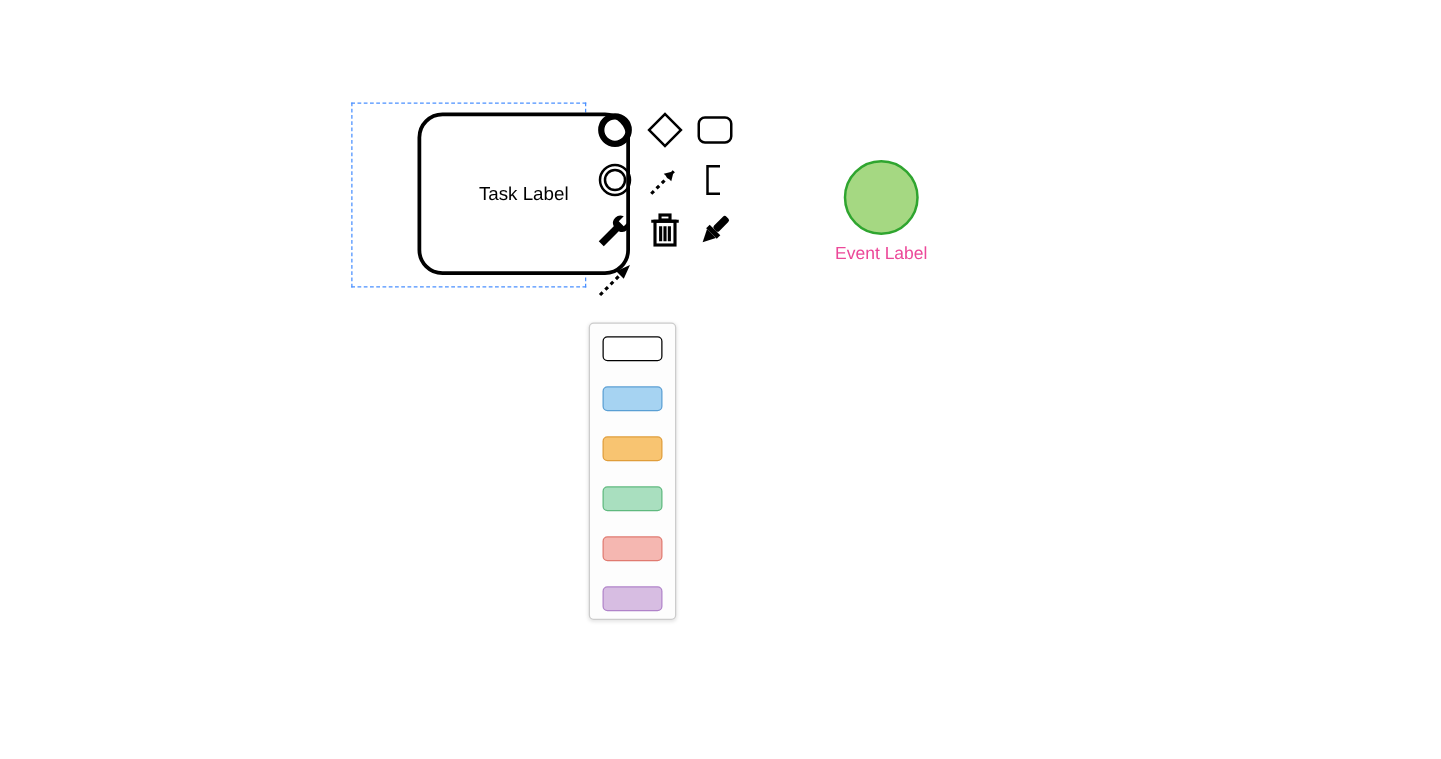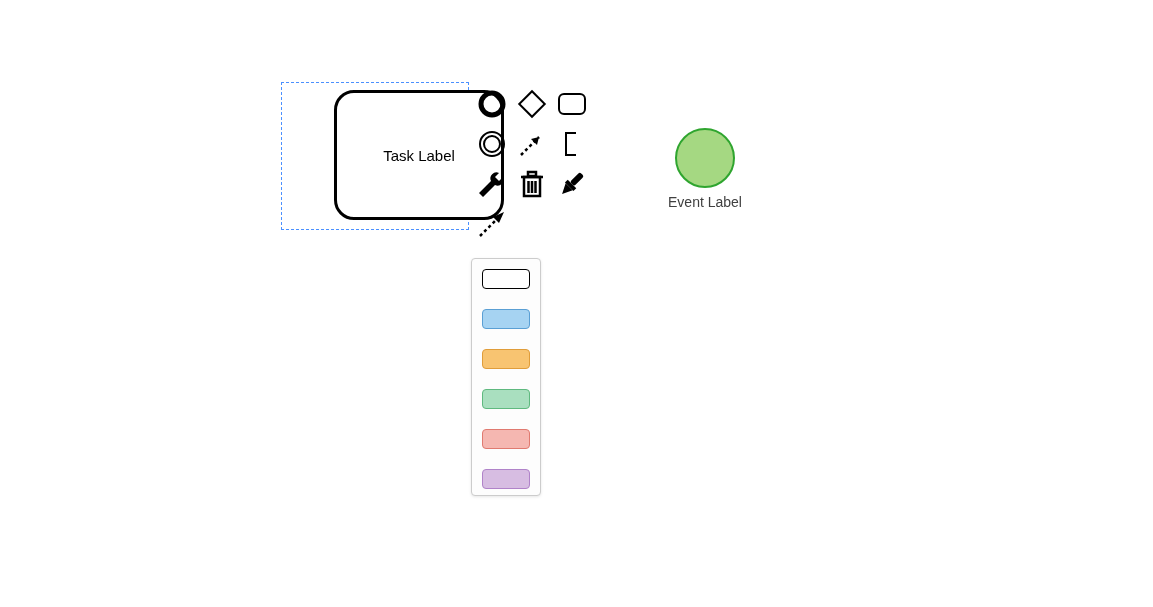--- a/index.html
+++ b/index.html
@@ -99,21 +99,21 @@
 
 <div class="canvas">
 
   <div class="selection-box" id="selbox" style="left: 281px; top: 82px; width: 188px; height: 148px;"></div>
 
   <div class="task-node" id="tasknode" style="left: 290px; top: 90px; width: 170px; height: 130px; background: rgb(255, 255, 255); border-color: rgb(0, 0, 0); margin-left: 44px;">
     <span class="task-label">Task Label</span>
   </div>
 
   <div class="event-node" id="eventnode" style="left: 675px; top: 128px; width: 60px; height: 60px; background: rgb(165, 216, 130); border: 2.5px solid rgb(47, 165, 47);"></div>
-  <div class="event-label" id="eventlabel" style="color: #404040; left: 655px; width: 100px; top: 194px;">Event Label</div>
+  <div class="event-label" id="eventlabel" style="color: #ec4899; left: 655px; width: 100px; top: 194px;">Event Label</div>
 
   <div class="context-pad" id="contextpad" style="left: 474px; top: 86px;">
 
     <div class="pad-entry">
       <svg width="30" height="30" viewBox="0 0 30 30">
         <circle cx="15" cy="15" r="11" fill="none" stroke="#000" stroke-width="5"></circle>
       </svg>
     </div>
 
     <div class="pad-entry">

